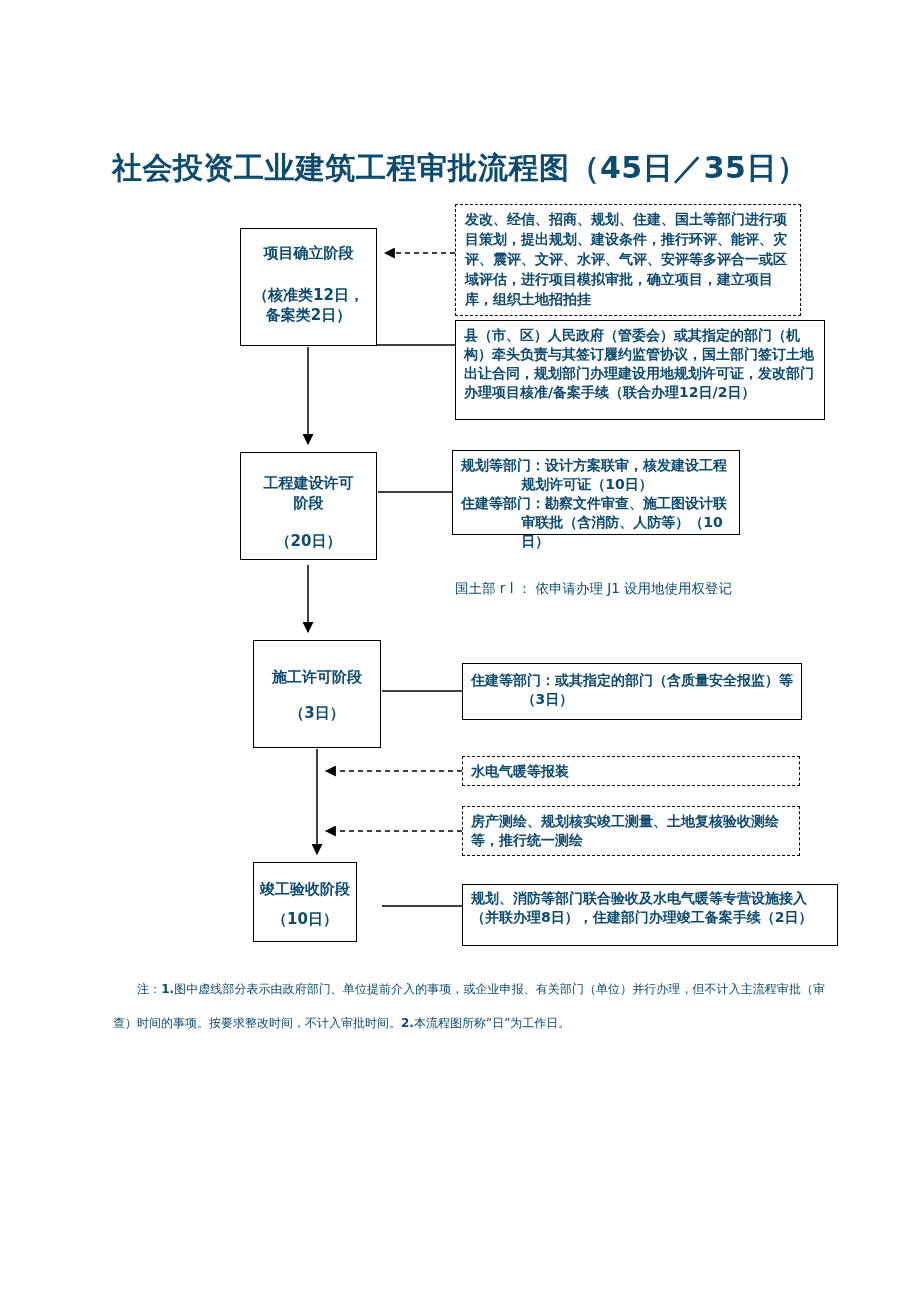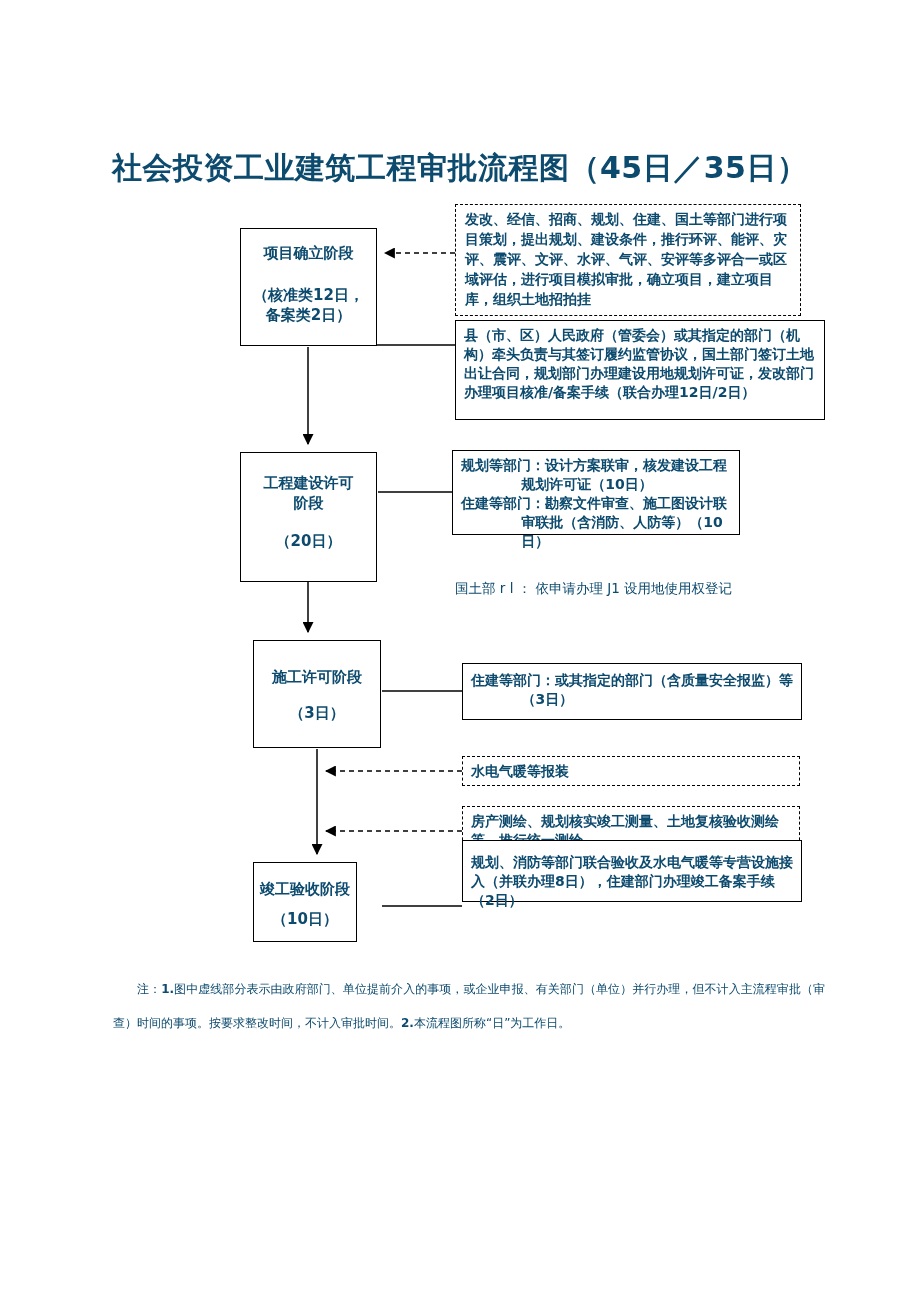--- a/index.html
+++ b/index.html
@@ -68,21 +68,21 @@
     position: absolute;
     left: 455px; top: 580px;
     font-size: 13.5px;
     font-weight: normal;
     white-space: nowrap;
   }
   .d5 { left: 462px; top: 663px; width: 340px; height: 57px; padding-top: 7px; }
   .d5 p { padding-left: 3.6em; text-indent: -3.6em; }
   .d6 { left: 462px; top: 756px; width: 338px; height: 30px; padding-top: 4px; line-height: 20px; }
   .d7 { left: 462px; top: 806px; width: 338px; height: 50px; }
-  .d8 { left: 462px; top: 840px; width: 340px; height: 62px; padding-top: 12px; }
+  .d8 { left: 462px; top: 884px; width: 376px; height: 62px; padding-top: 4px; }
   .note {
     position: absolute;
     left: 113px; top: 972px;
     width: 712px;
     font-size: 12px;
     line-height: 34px;
     text-indent: 2em;
     text-align: justify;
   }
   .note .b { font-weight: bold; }
@@ -111,21 +111,21 @@
     <line x1="462" y1="831" x2="326" y2="831" stroke="#000" stroke-width="1.5" stroke-dasharray="5 4" marker-end="url(#ah)"></line>
     <line x1="462" y1="906" x2="382" y2="906" stroke="#000" stroke-width="1.5"></line>
   </svg>
 
   <div class="stage s1" style="left:240px; top:228px; width:137px; height:118px;">
     <div class="nm">项目确立阶段</div>
     <div class="dur">（核准类12日，</div>
     <div class="dur2">备案类2日）</div>
   </div>
 
-  <div class="stage s2" style="left:240px; top:452px; width:137px; height:130px;">
+  <div class="stage s2" style="left:240px; top:452px; width:137px; height:108px;">
     <div class="nm">工程建设许可</div>
     <div class="nm2">阶段</div>
     <div class="dur">（20日）</div>
   </div>
 
   <div class="stage s3" style="left:253px; top:640px; width:128px; height:108px;">
     <div class="nm">施工许可阶段</div>
     <div class="dur">（3日）</div>
   </div>
 

